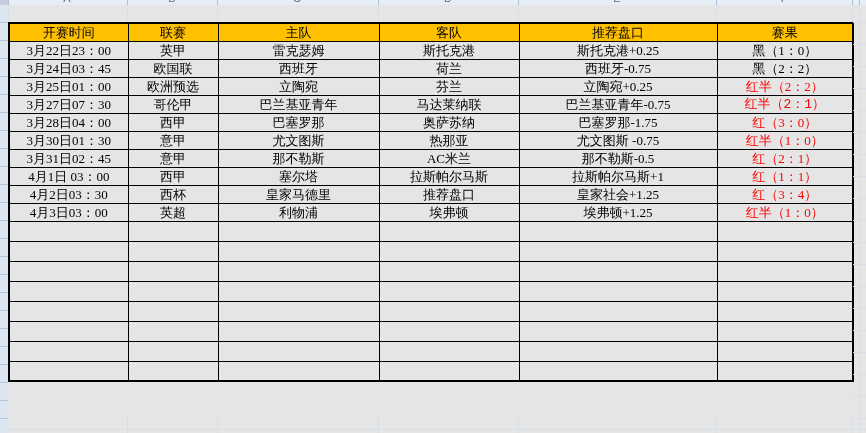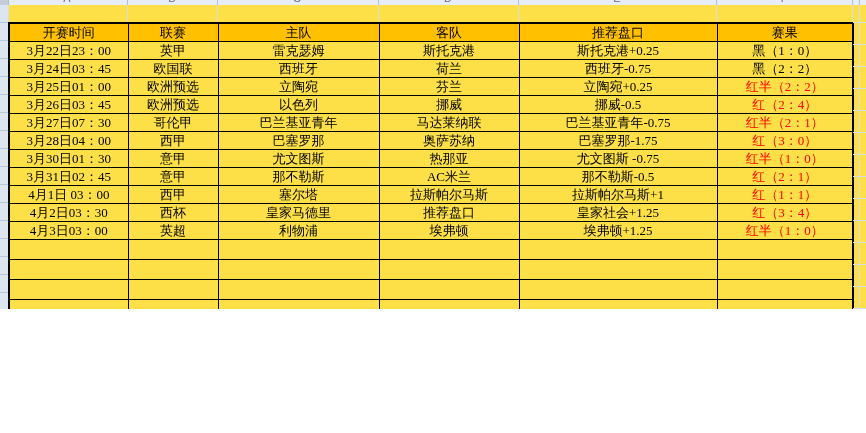--- a/index.html
+++ b/index.html
@@ -1,16 +1,16 @@
 <!DOCTYPE html>
 <html><head>
 <meta charset="utf-8">
 <style>
   html,body{margin:0;padding:0;background:#fff;}
-  .screen{position:relative;width:866px;height:309px;background:#fde047;overflow:hidden;
+  .screen{position:relative;width:866px;height:433px;background:#e5e5e5;overflow:hidden;
           font-family:"Liberation Serif","DejaVu Serif",serif;}
   
   .col-strip{position:absolute;left:0;top:0;width:866px;height:5px;background:#E6EDF6;overflow:hidden;}
   .corner{position:absolute;left:0;top:0;width:8px;height:5px;background:#C4CDD8;}
   .col-letter{position:absolute;top:-8px;font-size:11px;color:#5F6E85;transform:translateX(-50%);
               font-family:"Liberation Sans","DejaVu Sans",sans-serif;}
   .strip-sep{position:absolute;top:0;width:1px;height:5px;background:#AFBFD6;}
   
   .gutter{position:absolute;left:0;top:5px;width:8px;height:428px;background-color:#DCE6F1;
           background-image:repeating-linear-gradient(to bottom,transparent 0,transparent 17px,#B6C8DE 17px,#B6C8DE 18px);}
@@ -93,34 +93,26 @@
         </tr>
         <tr class="data-row">
           <td>3月25日01：00</td>
           <td>欧洲预选</td>
           <td>立陶宛</td>
           <td>芬兰</td>
           <td>立陶宛+0.25</td>
           <td style="color: rgb(255, 0, 0);">红半（2：2）</td>
         </tr>
         <tr class="data-row">
-          <td>3月26日03：45</td>
-          <td>欧洲预选</td>
-          <td>以色列</td>
-          <td>挪威</td>
-          <td>挪威-0.5</td>
-          <td style="color: rgb(255, 0, 0);">红（2：4）</td>
-        </tr>
-        <tr class="data-row">
           <td>3月27日07：30</td>
           <td>哥伦甲</td>
           <td>巴兰基亚青年</td>
           <td>马达莱纳联</td>
           <td>巴兰基亚青年-0.75</td>
-          <td style="color: rgb(255, 0, 0);">红半（2：1）</td>
+          <td style="color: rgb(255, 0, 0); font-family: Liberation Mono, monospace;">红半（2：1）</td>
         </tr>
         <tr class="data-row">
           <td>3月28日04：00</td>
           <td>西甲</td>
           <td>巴塞罗那</td>
           <td>奥萨苏纳</td>
           <td>巴塞罗那-1.75</td>
           <td style="color: rgb(255, 0, 0);">红（3：0）</td>
         </tr>
         <tr class="data-row">

